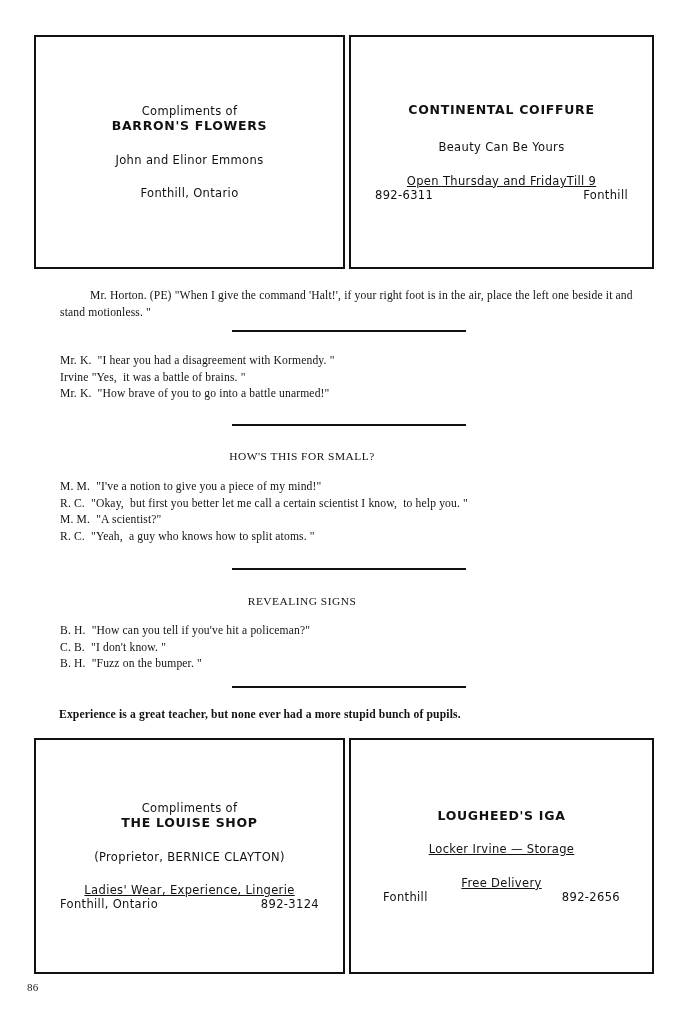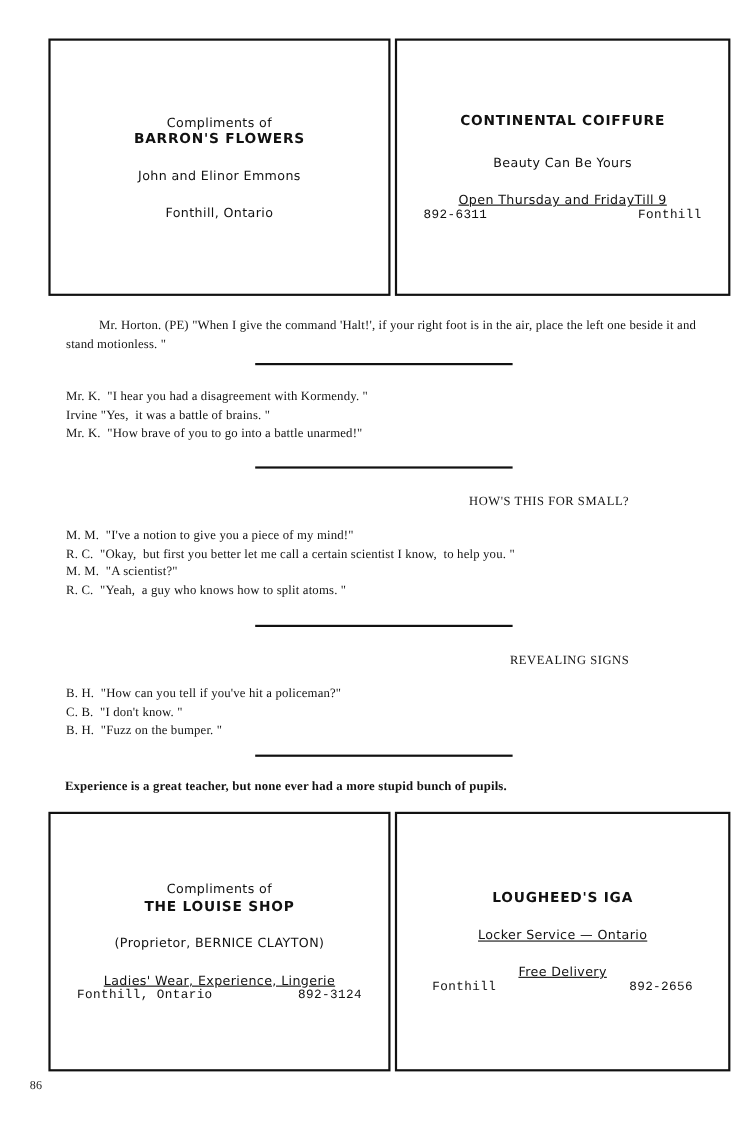--- a/index.html
+++ b/index.html
@@ -12,21 +12,21 @@
     height: 1024px;
     position: relative;
     overflow: hidden;
     font-family: "Liberation Serif", serif;
     color: #111111;
   }
 
   
   .ad-row {
     position: absolute;
-    left: 44px;
+    left: 34px;
     width: 620px;
     display: flex;
     justify-content: space-between;
   }
   #ad-row-top { top: 35px; height: 234px; }
   #ad-row-bottom { top: 738px; height: 236px; }
 
   .ad-box {
     border: 2px solid #111111;
     box-sizing: border-box;
@@ -68,21 +68,20 @@
 
   
   .ad-split {
     display: flex;
     justify-content: space-between;
     align-items: flex-start;
     font-size: 11.5px;
     letter-spacing: 0.35px;
     padding: 0 14px;
     box-sizing: border-box;
-    font-family: Liberation Mono, monospace;
   }
   .ad-split.pad-wide { padding: 0 22px; }
 
   
   .body-text {
     position: absolute;
     left: 60px;
     width: 596px;
     font-family: "Liberation Serif", serif;
     font-size: 11.6px;
@@ -90,23 +89,23 @@
     letter-spacing: 0.15px;
     color: #121212;
   }
   .body-text p { margin: 0; }
   .indent { text-indent: 30px; }
 
   .joke-lines div { white-space: pre; }
 
   .section-heading {
     position: absolute;
-    left: 0;
+    left: 16px;
     width: 572px;
-    text-align: right;
+    text-align: center;
     font-family: "Liberation Serif", serif;
     font-size: 11.4px;
     letter-spacing: 0.5px;
     color: #121212;
   }
 
   .divider {
     position: absolute;
     left: 232px;
     width: 234px;
@@ -203,21 +202,21 @@
       <div class="ad-split gap-md">
         <span>Fonthill, Ontario</span>
         <span>892-3124</span>
       </div>
     </div>
   </div>
 
   <div class="ad-box ad-box-right">
     <div class="ad-inner">
       <p class="ad-name">LOUGHEED'S IGA</p>
-      <p class="ad-line gap-sm">Locker Service — Ontario</p>
+      <p class="ad-line gap-sm">Locker Irvine — Storage</p>
       <p class="ad-line gap-sm">Free Delivery</p>
       <div class="ad-split pad-wide gap-md">
         <span>Fonthill</span>
         <span>892-2656</span>
       </div>
     </div>
   </div>
 
 </div>
 

